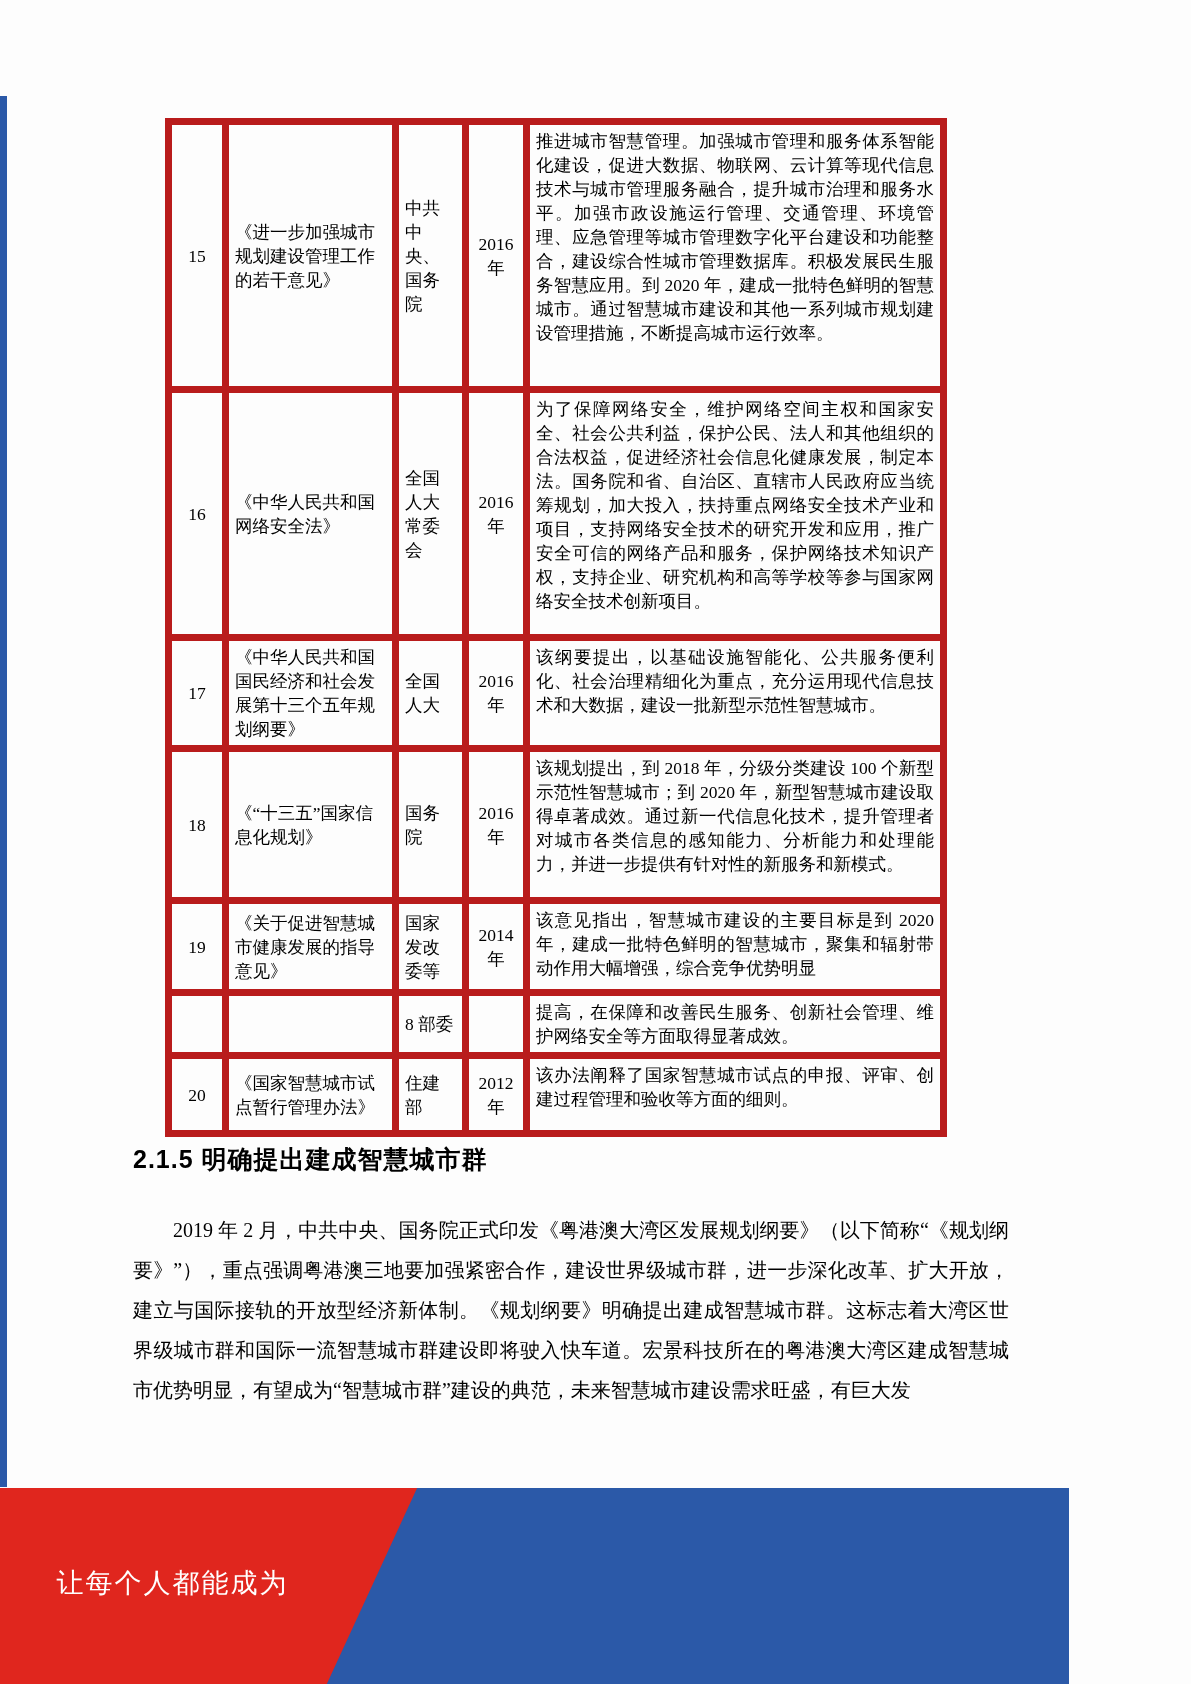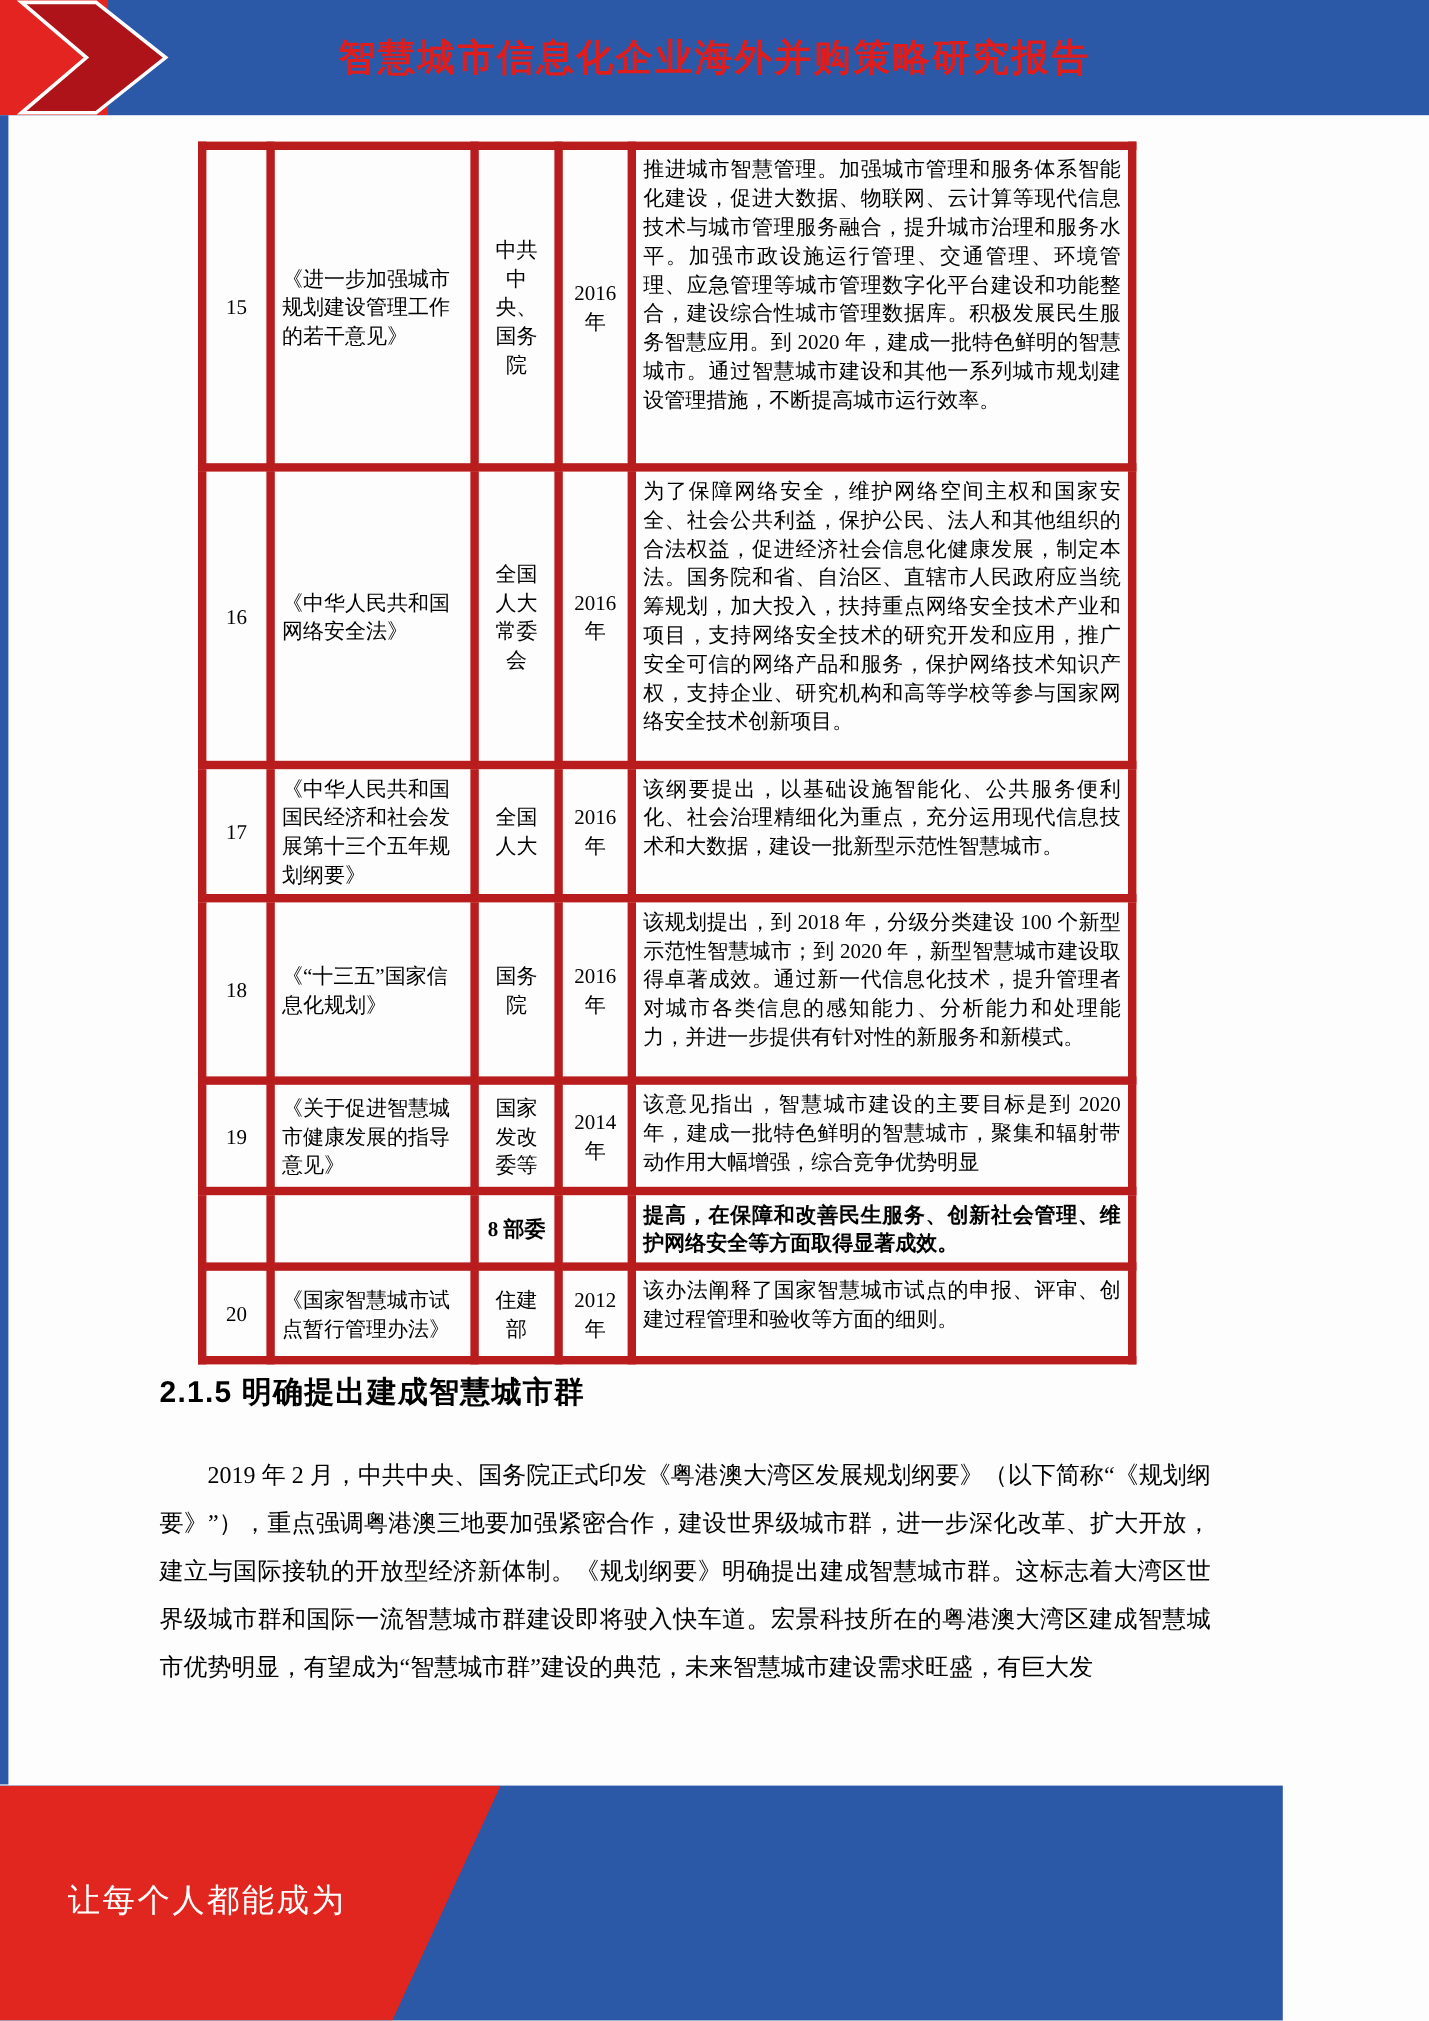--- a/index.html
+++ b/index.html
@@ -51,29 +51,29 @@
   }
   .policy-table td {
     border:7px solid #b91c1c;
     font-size:17.5px;
     line-height:24px;
     padding:4px 6px;
     overflow:hidden;
   }
   .td-no   { text-align:center; vertical-align:middle; }
   .td-name { text-align:left;  vertical-align:middle; padding-left:8px; padding-right:8px; }
-  .td-issuer { text-align:center; vertical-align:middle; padding-left:7px; padding-right:4px; }
+  .td-issuer { text-align:left; vertical-align:middle; padding-left:7px; padding-right:4px; }
   .td-year { text-align:center; vertical-align:middle; }
   .td-desc { text-align:justify; vertical-align:top; padding:6px 8px 4px 8px; }
   tr.r15 { height:268px; }
   tr.r16 { height:248px; }
   tr.r17 { height:104px; }
   tr.r18 { height:152px; }
   tr.r19 { height:92px; }
-  tr.rC  { height:56px;font-weight:bold; }
+  tr.rC  { height:56px; }
   tr.r20 { height:78px; }
 
   
   .section-heading {
     position:absolute; left:133px; top:1143px;
     font-family:"Liberation Sans","DejaVu Sans",sans-serif;
     font-weight:bold;
     font-size:25px;
     letter-spacing:1px;
     color:#000;
@@ -124,29 +124,20 @@
     font-size:27px;
     letter-spacing:2px;
     white-space:nowrap;
   }
 </style>
 </head>
 <body>
 
 <div class="page">
 
-  <div class="header">
-    <div class="header-deco">
-      <svg width="160" height="96" viewBox="0 0 160 96" aria-hidden="true">
-        <rect x="0" y="0" width="90" height="96" fill="#e32421"></rect>
-        <polygon points="18,2 80,2 138,48 80,94 18,94 72,48" fill="#ad1318" stroke="#ffffff" stroke-width="3"></polygon>
-      </svg>
-    </div>
-    <div class="header-title">智慧城市信息化企业海外并购策略研究报告</div>
-  </div>
 
   <div class="side-strip"></div>
 
   <table class="policy-table">
     <colgroup>
       <col style="width:57px">
       <col style="width:170px">
       <col style="width:70px">
       <col style="width:61px">
       <col style="width:417px">

